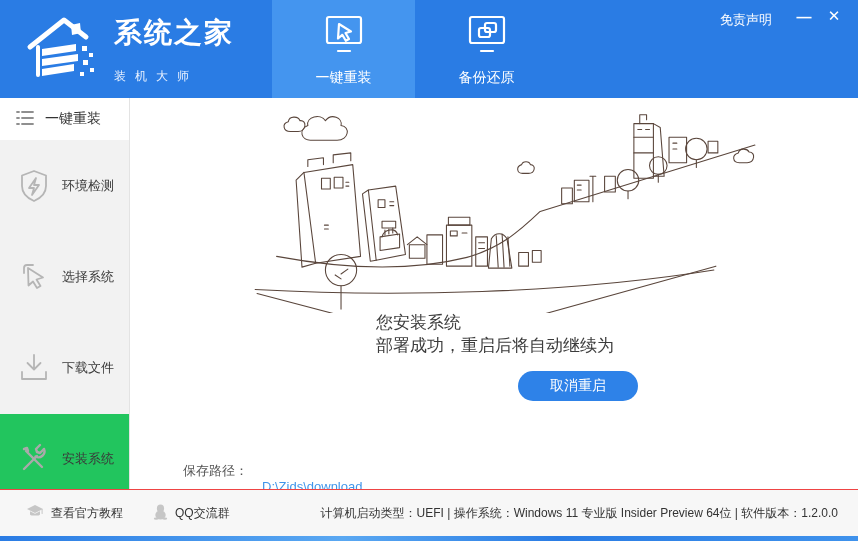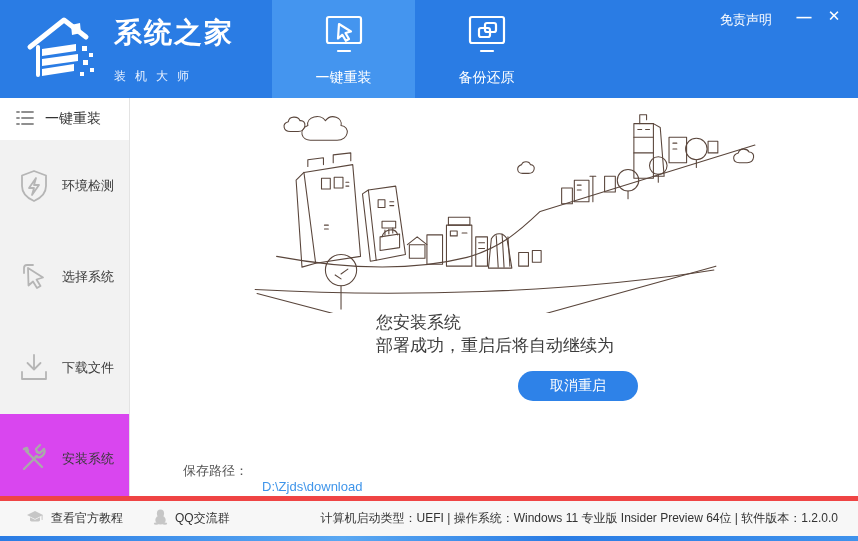--- a/index.html
+++ b/index.html
@@ -23,39 +23,39 @@
   .win-min { right:42px; font-weight:bold; }
   .win-close { right:12px; }
 
   
   .sidebar { position:absolute; left:0; top:98px; width:130px; bottom:36px; background:#f2f2f2;
              border-right:1px solid #e3e3e3; display:flex; flex-direction:column; }
   .side-header { height:42px; background:#fff; display:flex; align-items:center; gap:10px;
                  padding-left:15px; font-size:14px; color:#333; }
   .step { flex:1; display:flex; flex-direction:row; align-items:center; justify-content:center;
           gap:9px; font-size:13px; color:#3a3a3a; }
-  .step.active { background:#d946ef; }
+  .step.active { background:#22c55e; }
   .step svg { display:block; }
 
   
   .main { position:absolute; left:131px; top:98px; right:0; bottom:36px; background:#fff; }
   .illustration { position:absolute; left:110px; top:10px; width:530px; height:205px; }
   .message { position:absolute; left:245px; top:214px; width:280px; font-size:17px; color:#3c3c3c; line-height:1.35; }
   .btn { position:absolute; height:30px; border:none; border-radius:16px; background:#2e82e8;
          color:#fff; font-size:14px; display:flex; align-items:center; justify-content:center;
          cursor:pointer; font-family:inherit; }
   .btn-restart { left:233px; top:273px; width:116px; }
   .btn-cancel { left:387px; top:273px; width:120px; }
   .savepath { position:absolute; left:52px; top:349px; font-size:13px; display:flex; gap:14px; align-items:center; }
   .savepath-label { color:#555; }
   .savepath-value { color:#3f95ea; cursor:pointer;margin-top:32px; }
 
   
-  .footer { position:absolute; left:0; right:0; bottom:5px; height:40px; background:#f7f7f7;
-            border-top:5px solid #ef4444; display:flex; align-items:center; font-size:12px; color:#333; }
+  .footer { position:absolute; left:0; right:0; bottom:5px; height:47px; background:#f7f7f7;
+            border-top:1px solid #ef4444; display:flex; align-items:center; font-size:12px; color:#333; }
   .footer-left { display:flex; gap:30px; margin-left:26px; }
   .footer-link { display:flex; align-items:center; gap:7px; cursor:pointer; }
   .footer-status { margin-left:auto; margin-right:20px; color:#333; }
   .strip { position:absolute; left:0; right:0; bottom:0; height:5px;
            background:linear-gradient(90deg,#2a7ce4,#5aa8f2 40%,#2a7ce4 65%,#3f92ec); }
 </style>
 </head>
 <body>
 
 <div class="window">

